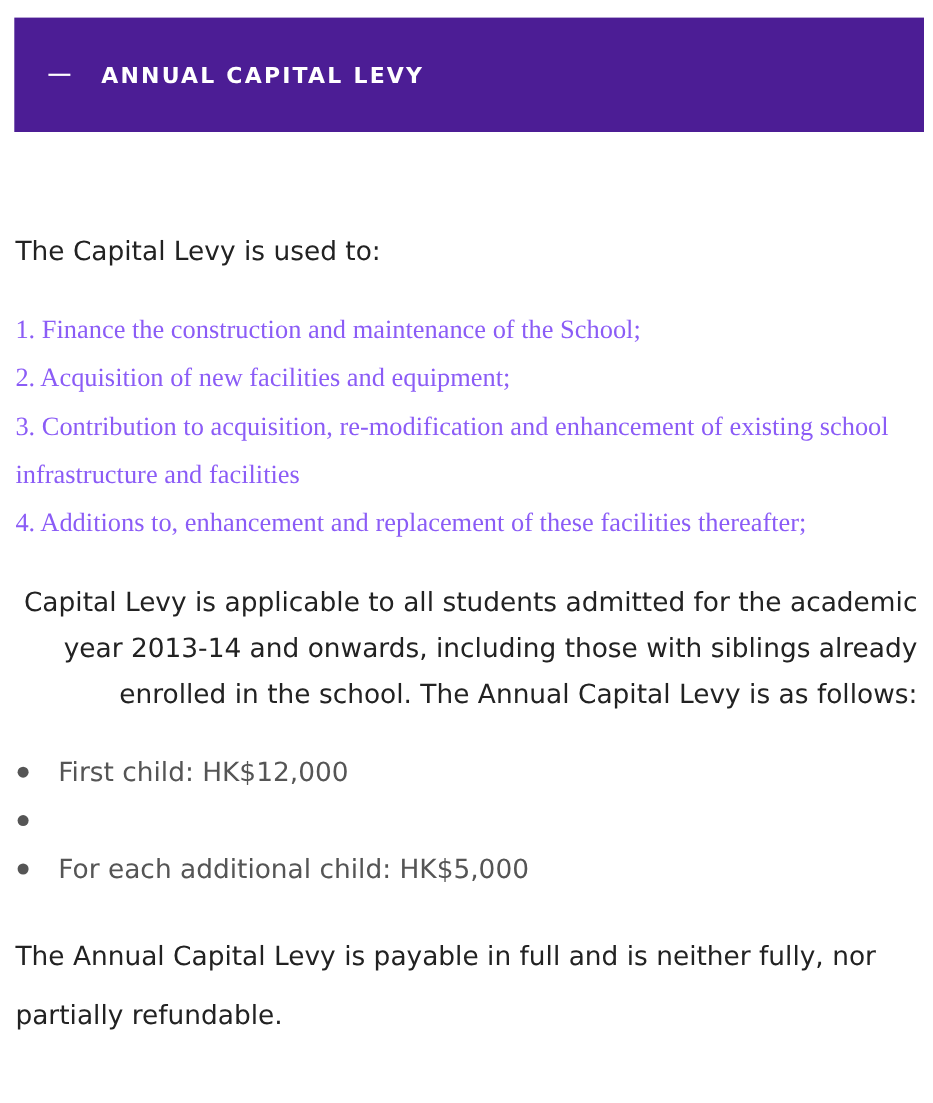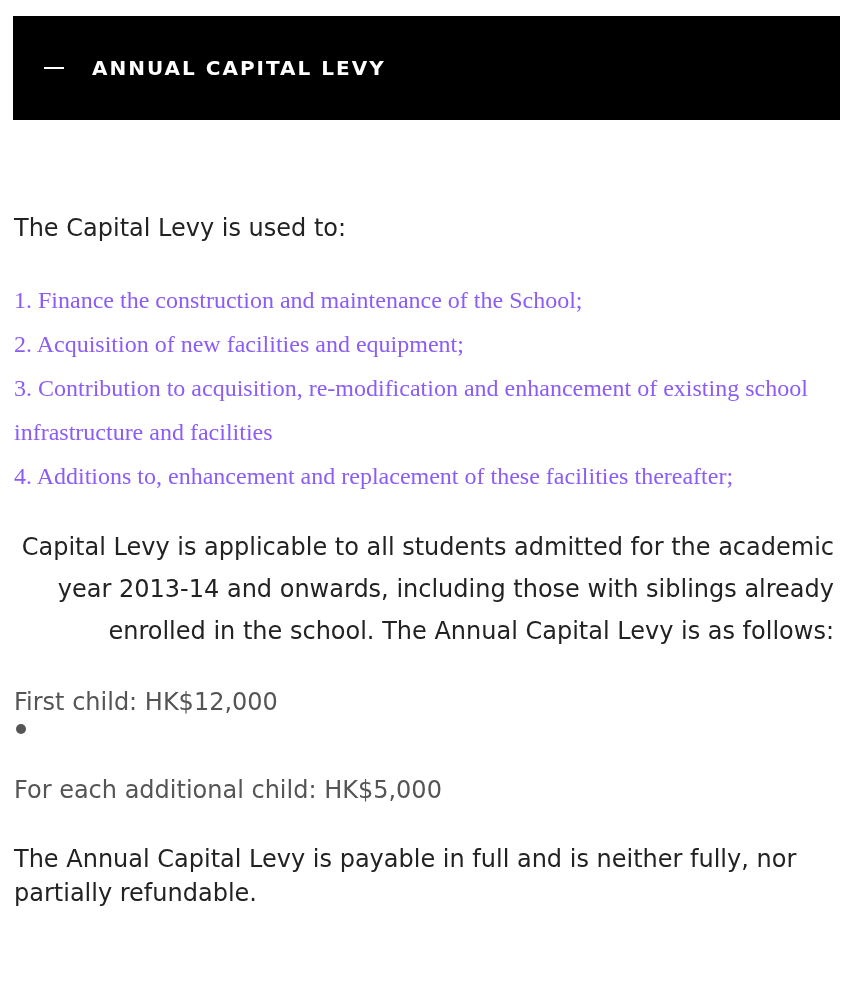--- a/index.html
+++ b/index.html
@@ -1,32 +1,32 @@
 <!DOCTYPE html>
 <html><head>
 <meta charset="utf-8">
 <style>
   html, body { margin: 0; padding: 0; background: #ffffff; }
   body { width: 848px; height: 1003px; overflow: hidden; font-family: "DejaVu Sans", sans-serif; }
   .accordion { position: absolute; left: 13px; top: 16px; width: 827px; }
   .acc-header {
-    height: 104px; background: #000000; display: flex; align-items: center;
+    height: 104px; background: #4c1d95; display: flex; align-items: center;
     cursor: pointer;
   }
   .acc-icon { width: 20px; height: 2px; background: #ffffff; margin-left: 31px; margin-right: 28px; }
   .acc-title { color: #ffffff; font-weight: bold; font-size: 20px; letter-spacing: 2px; }
   .content { position: absolute; left: 14px; top: 166px; width: 820px; color: #333333; font-size: 24px; line-height: 44px; margin-top: 40px; }
   .content p { margin: 0; }
   .intro { color: #222222; }
   .uses { margin-top: 28px !important; color: #8b5cf6; font-family: Liberation Serif, serif; }
   .applic { margin-top: 28px !important; color: #222222; line-height: 42px; text-align: right; }
   ul.rates { list-style: none; margin: 28px 0 0 0; padding: 0; color: #555555; }
-  ul.rates li { display: flex; align-items: flex-start; height: 44px; flex-direction: column; }
+  ul.rates li { display: flex; align-items: center; height: 44px; }
   .dot { width: 10px; height: 10px; border-radius: 50%; background: #555555; margin-left: 2px; margin-right: 27px; }
-  .final { margin-top: 30px !important; color: #222222; line-height: 34px; }
+  .final { margin-top: 30px !important; color: #222222; line-height: 54px; }
 </style>
 </head>
 <body>
 
 <div class="accordion">
   <div class="acc-header">
     <div class="acc-icon"></div>
     <span class="acc-title">ANNUAL CAPITAL LEVY</span>
   </div>
 </div>

